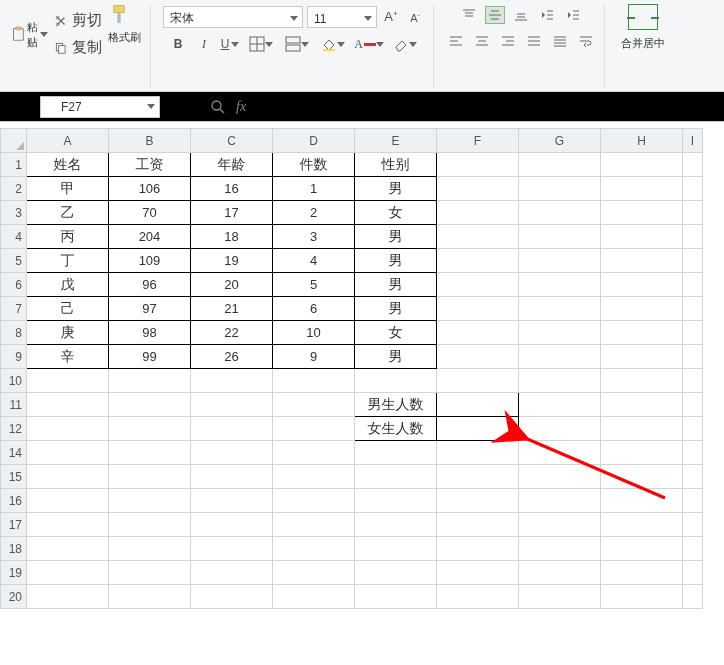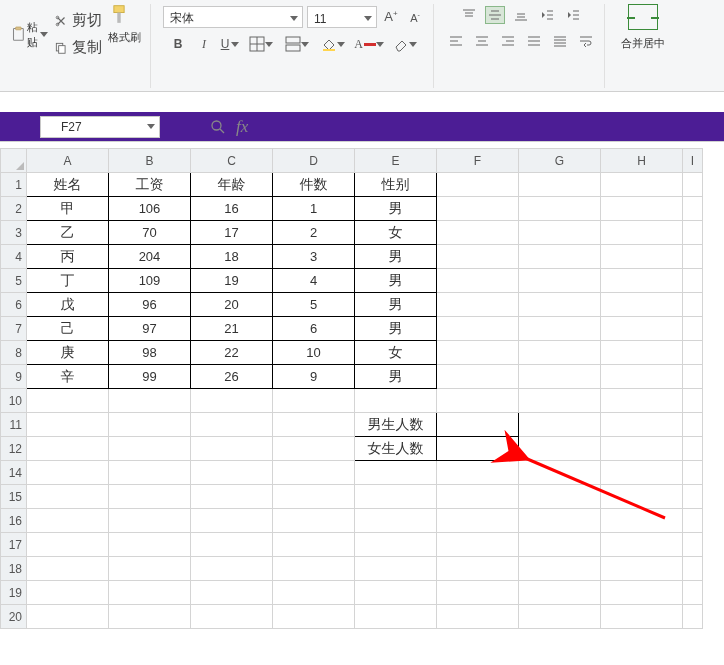--- a/index.html
+++ b/index.html
@@ -99,32 +99,31 @@
   .merge-icon::after { right: -2px; }
   .merge-label { font-size: 11px; margin-top: 6px; }
 
   
   .formula-bar {
     height: 30px;
     display: flex; align-items: center;
     border-bottom: 1px solid #d0d0d0;
     padding-left: 40px;
     gap: 10px;
-    background: #4c1d95;
-    margin-top: 20px;
+    background: #000000;
   }
   .name-box {
     height: 22px; width: 120px;
     border: 1px solid #c8c8c8; display: flex; align-items: center;
     justify-content: space-between; padding: 0 4px 0 20px;
     font-size: 12px; background: #fff;
     margin-right: 40px;
   }
   .fx-area { display: flex; align-items: center; gap: 10px; color: #888; }
-  .fx-area .fx { font-style: italic; font-family: serif; font-size: 17px; }
+  .fx-area .fx { font-style: italic; font-family: serif; font-size: 14px; }
 
   
   .grid-wrap {
     position: relative;
     height: calc(665px - 92px - 30px - 6px);
     overflow: hidden;
     margin-top: 6px;
   }
   table.grid {
     border-collapse: collapse;

